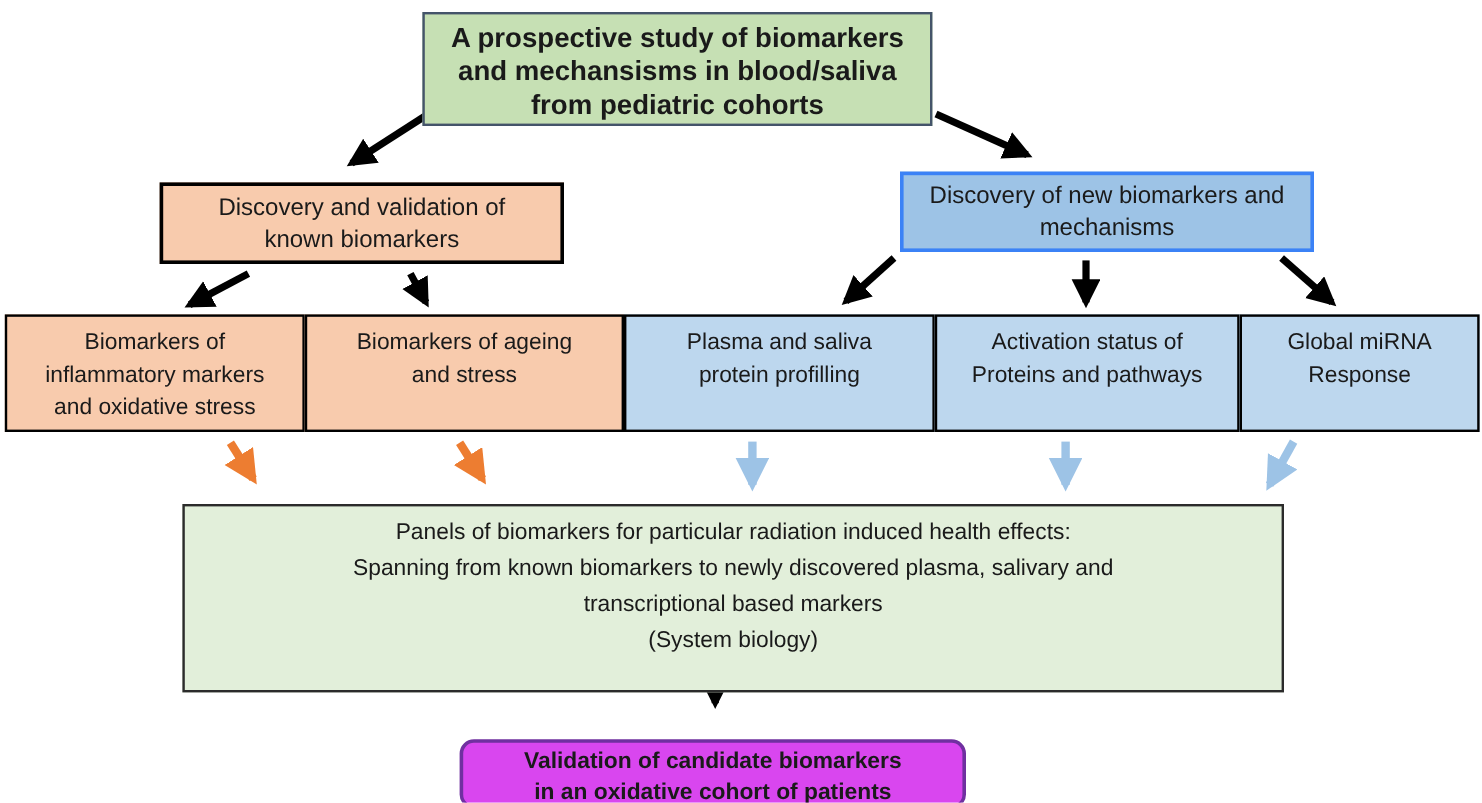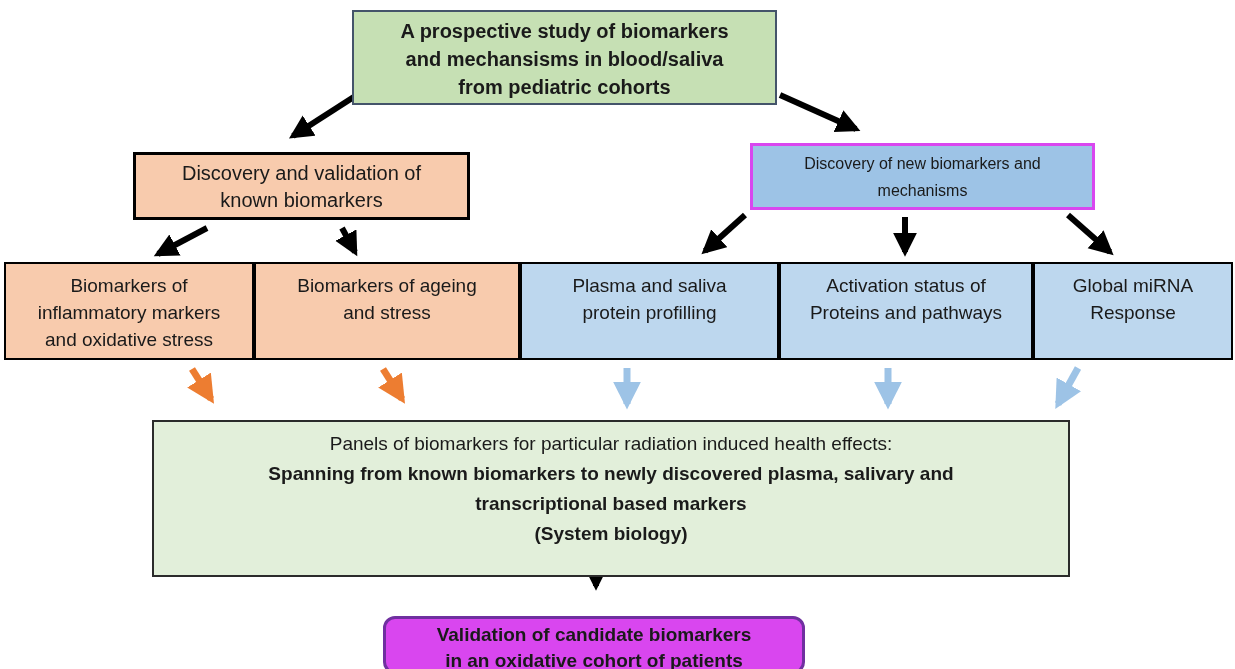--- a/index.html
+++ b/index.html
@@ -15,54 +15,54 @@
     box-sizing:border-box;
     text-align:center;
     color:#1a1a1a;
     z-index:2;
   }
   .box .ln{white-space:nowrap;}
   
   .top-box{
     left:352px;top:10px;width:425px;height:95px;
     background:#c6e0b4;border:2px solid #44546a;
-    font-size:20px;font-weight:bold;line-height:28px;
+    font-size:23px;font-weight:bold;line-height:28px;
     padding-top:5px;
   }
   
   .analysis-box{
     left:133px;top:152px;width:337px;height:68px;
     background:#f8cbad;border:3px solid #000000;
     font-size:20px;line-height:27px;padding-top:5px;
   }
   .discovery-box{
     left:750px;top:143px;width:345px;height:67px;
-    background:#9dc3e6;border:3px solid #d946ef;
-    font-size:16px;line-height:27px;padding-top:4px;
+    background:#9dc3e6;border:3px solid #3b82f6;
+    font-size:20px;line-height:27px;padding-top:4px;
   }
   
   .row-box{
     top:262px;height:98px;
     border:2px solid #000000;
     font-size:19px;line-height:27px;padding-top:8px;
   }
   .row-orange{background:#f8cbad;}
   .row-blue{background:#bdd7ee;}
   .rb1{left:4px;width:250px;}
   .rb2{left:254px;width:266px;}
   .rb3{left:520px;width:259px;}
   .rb4{left:779px;width:254px;}
   .rb5{left:1033px;width:200px;}
   
   .panel-box{
     left:152px;top:420px;width:918px;height:157px;
     background:#e2efda;border:2px solid #2b2b2b;
     font-size:19px;line-height:30px;padding-top:7px;
   }
-  .panel-box .bold{font-weight:bold;}
+  .panel-box .bold{font-weight:normal;}
   
   .validation-box{
     left:383px;top:616px;width:422px;height:58px;
     background:#d946ef;border:3px solid #7030a0;border-radius:12px;
     font-size:19px;font-weight:bold;line-height:26px;padding-top:3px;
   }
   .arrow-layer{
     position:absolute;left:0;top:0;width:1235px;height:669px;
     z-index:1;pointer-events:none;
   }

